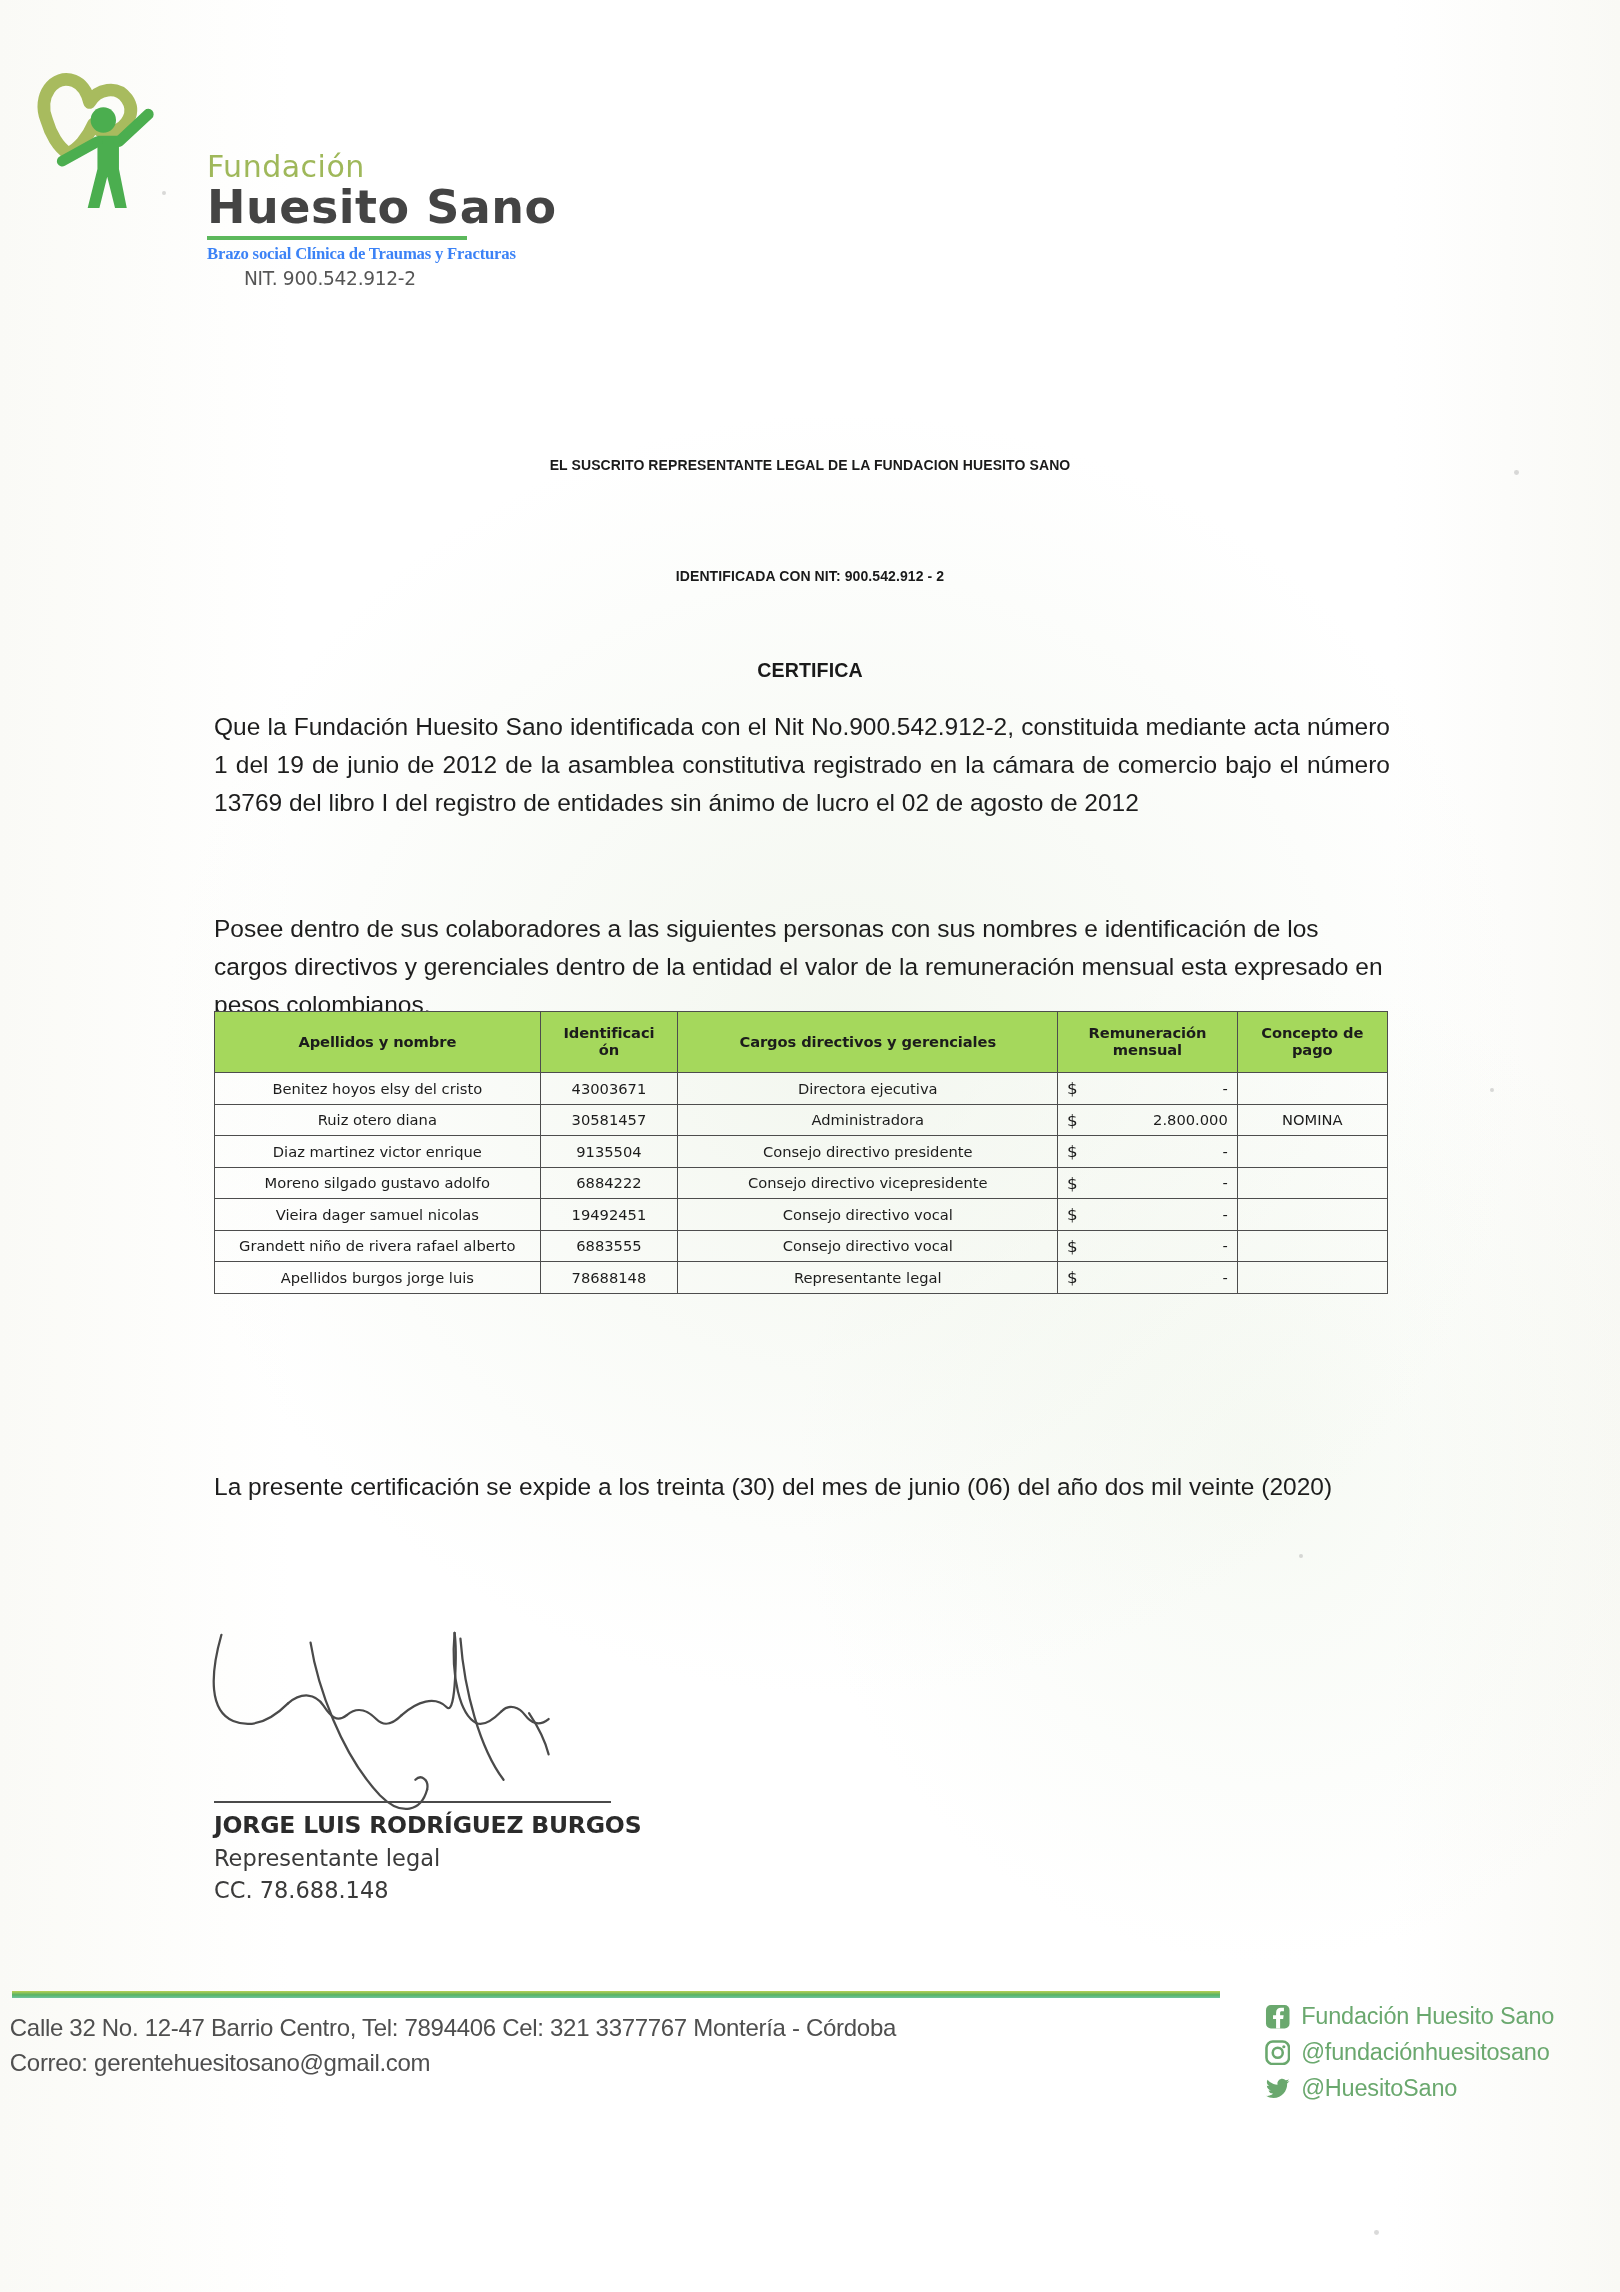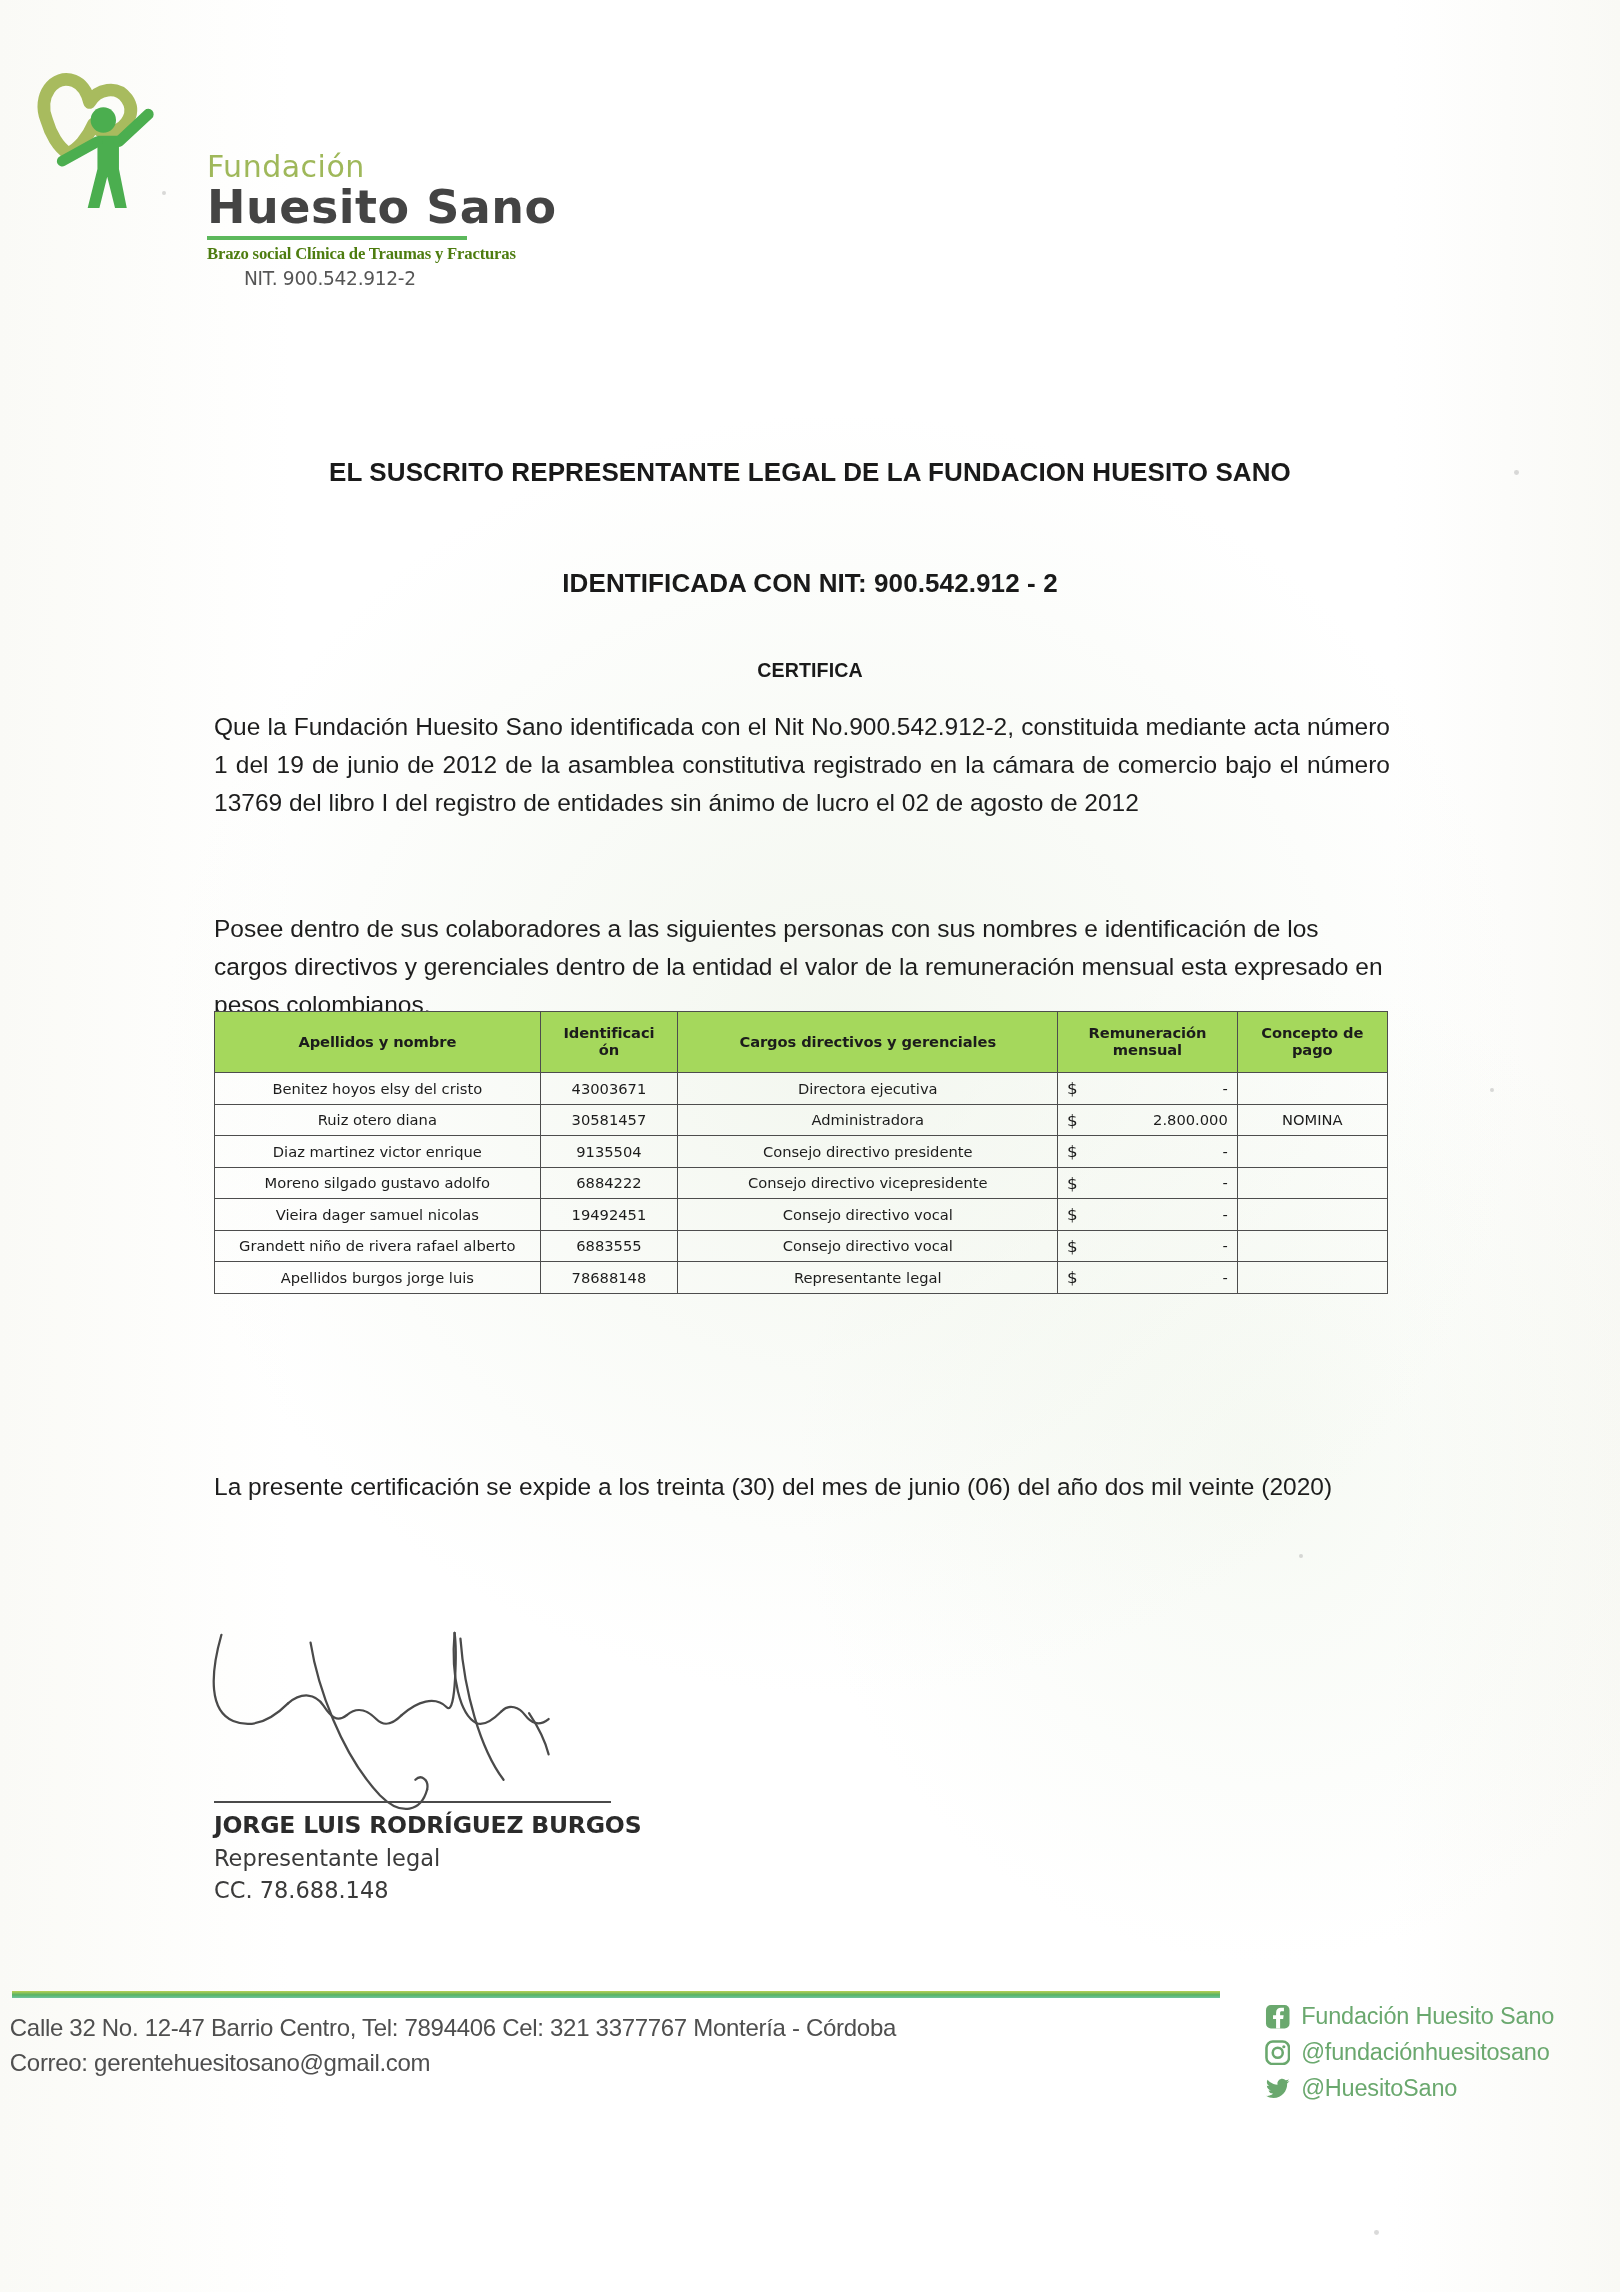--- a/index.html
+++ b/index.html
@@ -67,21 +67,21 @@
   }
   .logo-rule {
     margin-top: 2.9px;
     width: 260px;
     height: 3.9px;
     background: #5cb85c;
   }
   .logo-tag {
     margin-top: 3.9px;
     font-size: 16.7px;
-    color: #4d7c0f;
+    color: #3b82f6;
     font-family: "Liberation Serif", serif;
     font-weight: bold;
     letter-spacing: -0.2px;
     white-space: nowrap;
   }
   .logo-nit {
     margin-top: 3.9px;
     margin-left: 37px;
     font-size: 18.6px;
     color: #555;
@@ -89,21 +89,21 @@
     letter-spacing: -0.3px;
   }
 
   
   .head-line {
     position: absolute;
     width: 1620px;
     text-align: center;
     font-weight: bold;
     color: #1a1a1a;
-    font-size: 26px;
+    font-size: 14px;
     letter-spacing: 0.1px;
   }
   #h-suscrito { top: 457px; }
   #h-identificada { top: 524px; margin-top: 44px; }
   #h-certifica { top: 659px; font-size: 19.6px; }
 
   
   .body-par {
     position: absolute;
     left: 214px;

